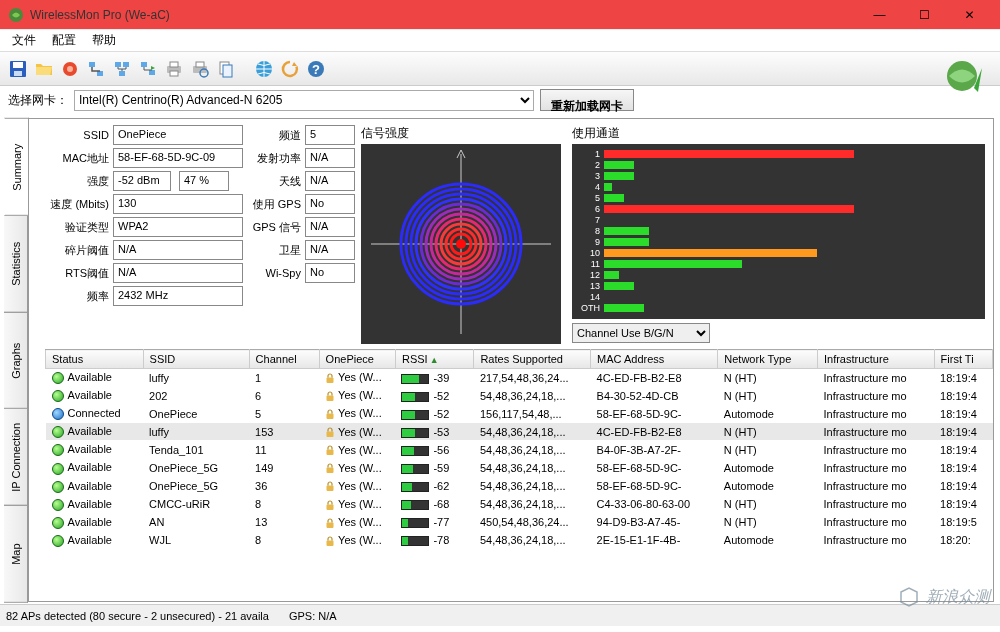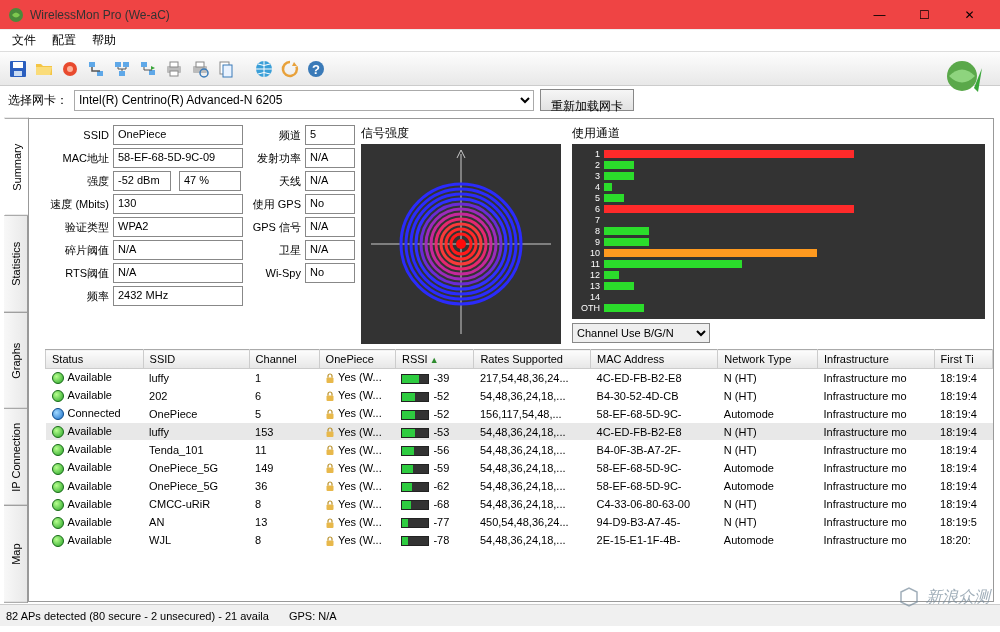--- a/index.html
+++ b/index.html
@@ -8,37 +8,37 @@
 .titlebar .app-icon { width: 16px; height: 16px; margin-right: 6px; }
 .titlebar .title { flex: 1; font-size: 12px; color: #333; }
 .titlebar .win-btn { width: 45px; height: 30px; display: flex; align-items: center; justify-content: center; cursor: pointer; }
 .menubar { height: 22px; background: #fff; display: flex; align-items: center; padding: 0 4px; border-bottom: 1px solid #ddd; }
 .menubar .menu-item { padding: 2px 8px; cursor: pointer; font-size: 12px; }
 .toolbar { height: 34px; background: linear-gradient(#fdfdfd,#e8e8e8); display: flex; align-items: center; padding: 2px 6px; gap: 2px; border-bottom: 1px solid #ccc; }
 .toolbar .tb-icon { width: 24px; height: 24px; cursor: pointer; display: flex; align-items: center; justify-content: center; border: 1px solid transparent; border-radius: 2px; }
 .selector-row { height: 28px; display: flex; align-items: center; padding: 4px 8px; gap: 6px; position: relative; }
 .selector-row label { font-size: 12px; }
 .selector-row select { flex: 0 0 460px; height: 21px; font-size: 12px; border: 1px solid #aaa; background: #fff; }
-.selector-row button { height: 22px; font-size: 12px; padding: 8px 10px; background: linear-gradient(#f6f6f6,#e2e2e2); border: 1px solid #888; cursor: pointer; }
+.selector-row button { height: 22px; font-size: 12px; padding: 8px 10px; background: linear-gradient(#f6f6f6,#e2e2e2); border: 1px solid #888; cursor: pointer; font-weight: bold; }
 .globe-icon { position: absolute; right: 14px; top: -28px; width: 42px; height: 42px; }
 .main-area { display: flex; height: 490px; padding: 4px 6px 2px 4px; gap: 0; }
 .side-tabs { width: 24px; display: flex; flex-direction: column; }
 .side-tab { flex: 1; writing-mode: vertical-rl; text-orientation: mixed; transform: rotate(180deg); display: flex; align-items: center; justify-content: center; border: 1px solid #999; border-right: none; background: linear-gradient(to right,#e8e8e8,#f8f8f8); font-size: 11px; cursor: pointer; margin-bottom: -1px; }
 .side-tab.active { background: #fff; border-right: 1px solid #fff; margin-right: -1px; z-index: 2; }
 .panel { flex: 1; border: 1px solid #999; background: #fff; display: flex; flex-direction: column; overflow: hidden; }
 .top-section { display: flex; height: 230px; padding: 6px 8px; gap: 6px; }
 .info-cols { display: flex; gap: 4px; }
 .info-col { display: flex; flex-direction: column; gap: 3px; }
 .field-row { display: flex; align-items: center; gap: 4px; }
 .field-row .lbl { width: 72px; text-align: right; font-size: 11px; white-space: nowrap; }
 .info-col.c2 .field-row .lbl { width: 54px; }
 .field-row .val { border: 1px solid #888; background: #fff; height: 20px; font-size: 11px; padding: 2px 4px; width: 130px; display: inline-block; overflow: hidden; }
 .info-col.c2 .field-row .val { width: 50px; }
 .field-row .val.short { width: 58px; }
-.field-row .val.pct { width: 62px; margin-left: 4px; }
+.field-row .val.pct { width: 50px; margin-left: 4px; }
 .signal-box { flex: 0 0 205px; }
 .signal-title { font-size: 12px; margin-bottom: 2px; }
 .radar { background: #333; width: 200px; height: 200px; position: relative; }
 .channel-box { flex: 1; min-width: 270px; }
 .channel-title { font-size: 12px; margin-bottom: 2px; }
 .channel-chart { background: #333; width: 100%; height: 175px; position: relative; padding: 4px; }
 .ch-row { display: flex; align-items: center; height: 11px; gap: 4px; }
 .ch-row .ch-lbl { width: 24px; text-align: right; color: #fff; font-size: 9px; }
 .ch-row .ch-bar { height: 8px; }
 .ch-select { margin-top: 4px; }

